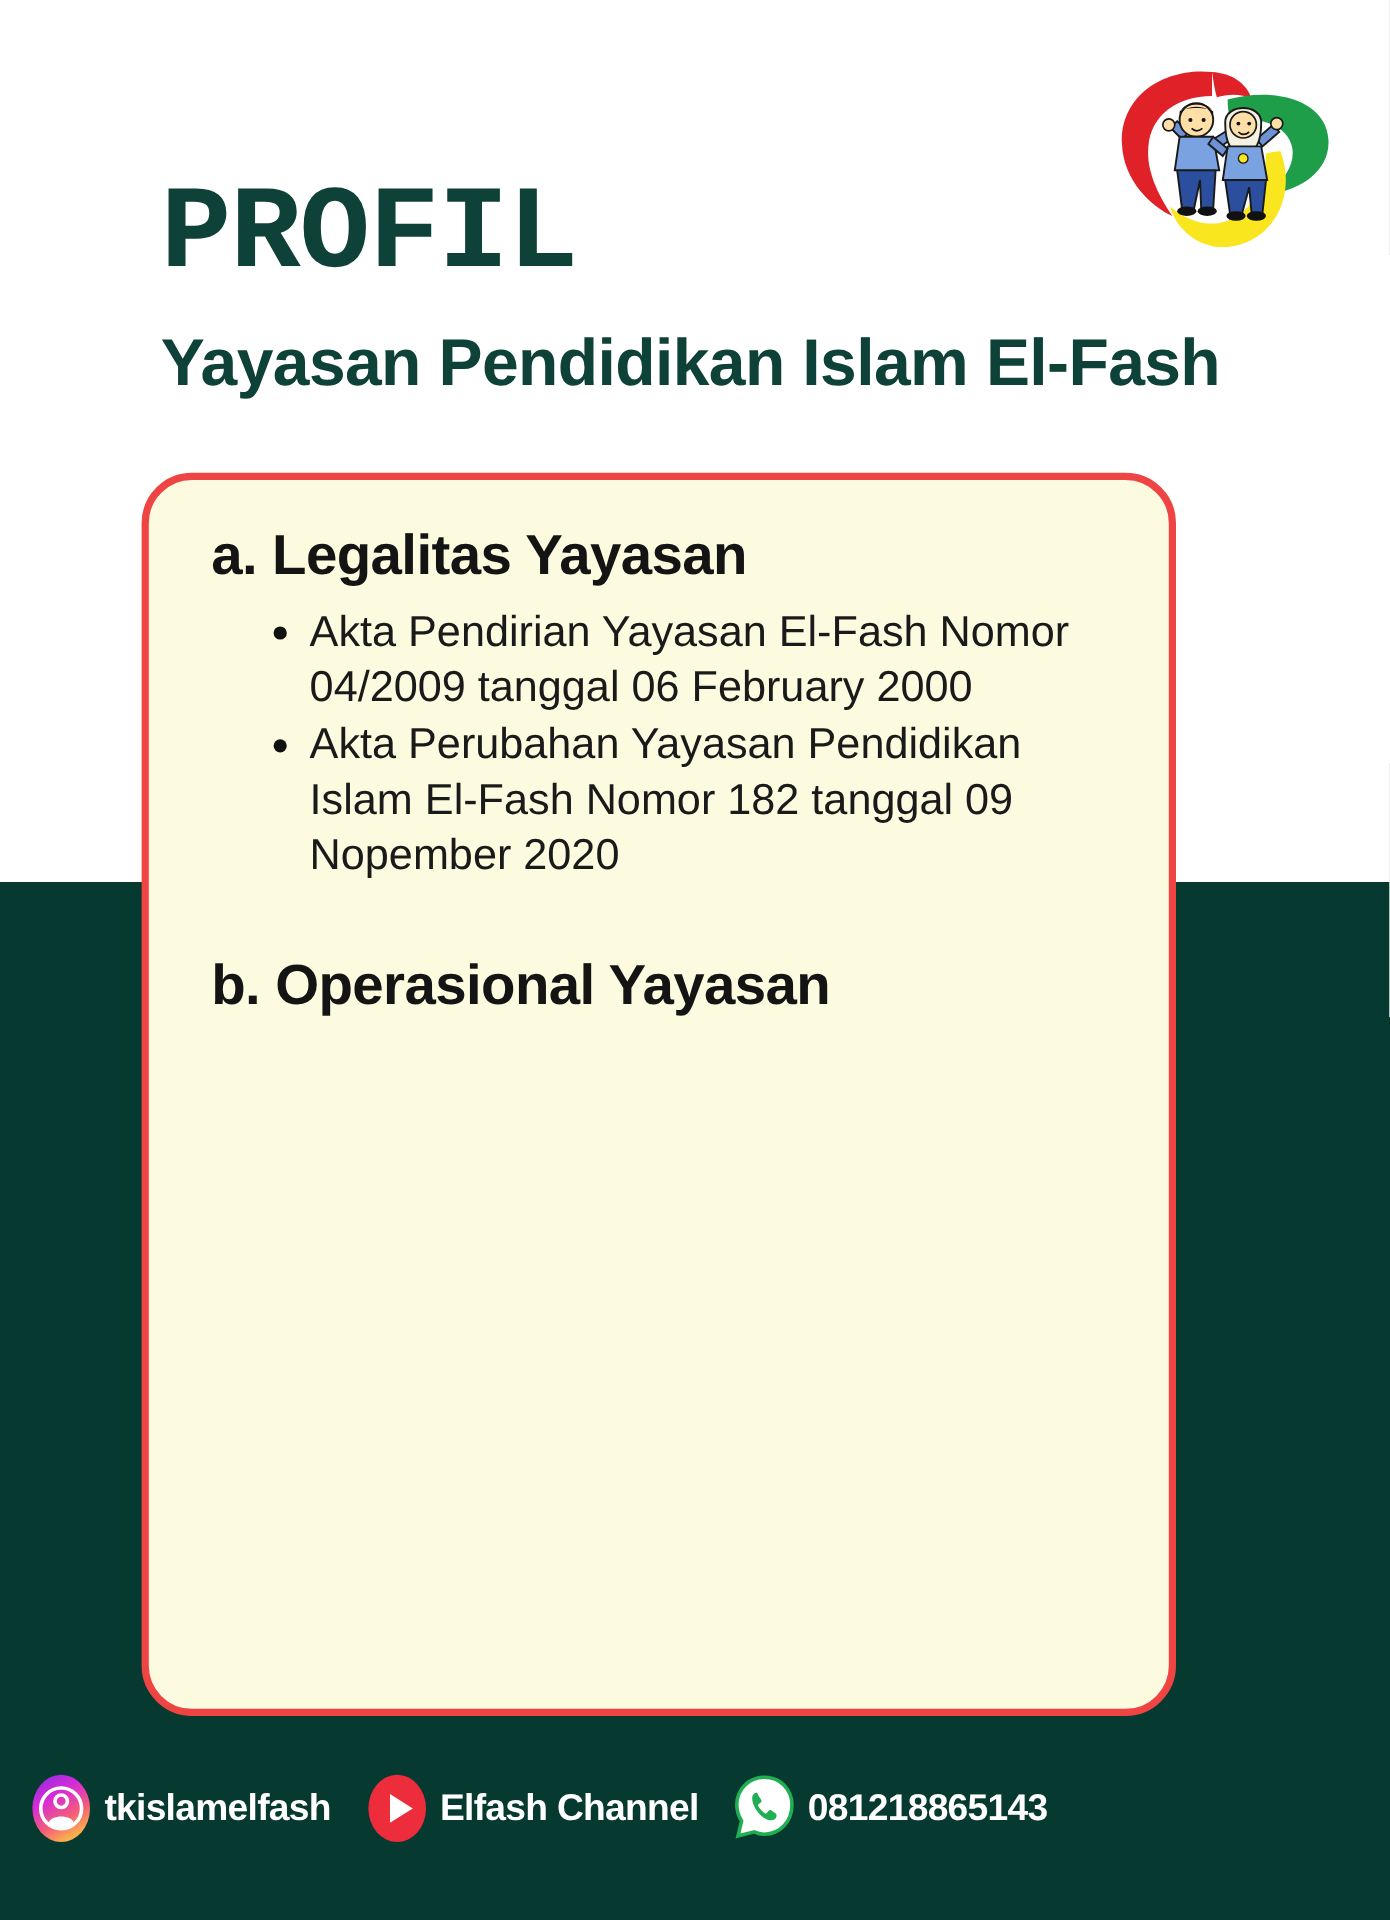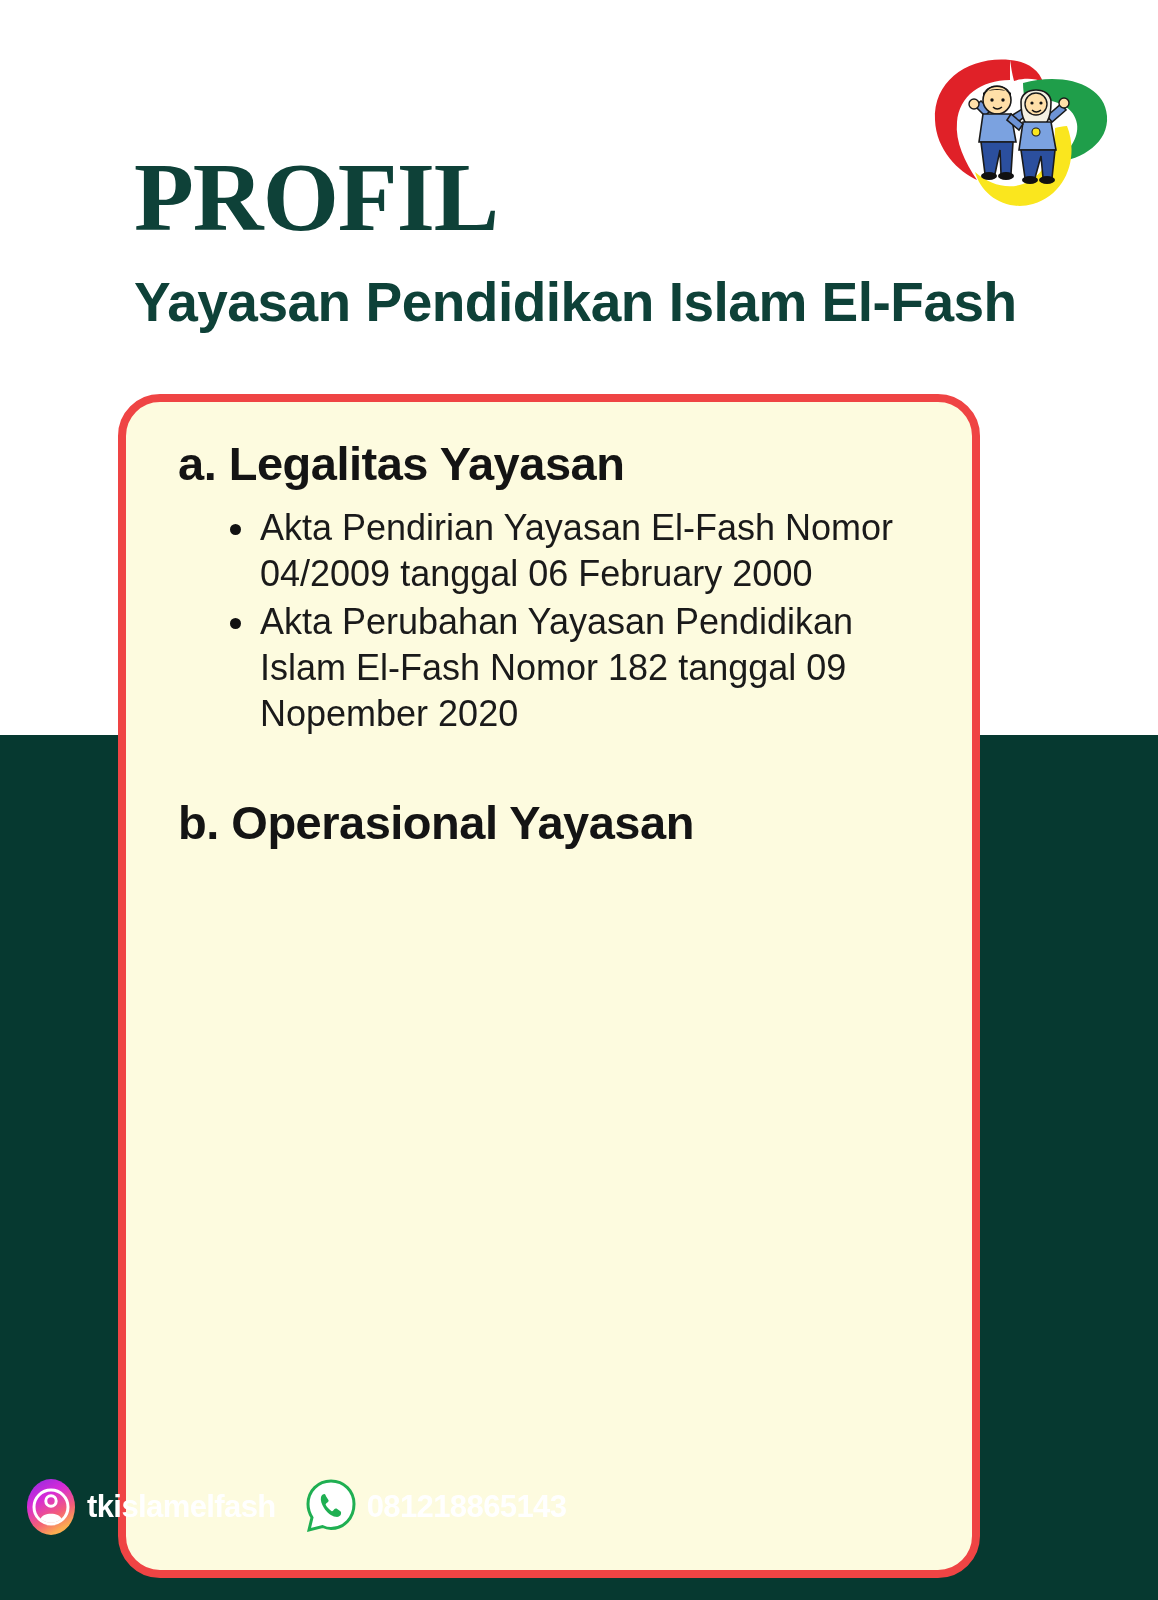--- a/index.html
+++ b/index.html
@@ -46,43 +46,43 @@
   
   .title-profil {
     position: absolute;
     left: 134px;
     top: 148px;
     font-size: 98px;
     line-height: 1;
     font-weight: 700;
     letter-spacing: -1px;
     color: #0e4138;
-    font-family: Liberation Serif, serif;
+    font-family: Liberation Mono, monospace;
   }
   .title-sub {
     position: absolute;
     left: 134px;
     top: 272px;
     font-size: 55px;
     line-height: 1.1;
     font-weight: 700;
     letter-spacing: -0.5px;
     color: #0e4138;
     font-family: "Liberation Sans", sans-serif;
   }
 
   
   .card {
     position: absolute;
     left: 118px;
     top: 394px;
     width: 862px;
-    height: 1184px;
+    height: 1036px;
     background: #fdfbdf;
-    border: 8px solid #ef4444;
+    border: 6px solid #ef4444;
     border-radius: 42px;
     box-sizing: border-box;
     padding: 34px 44px 20px 52px;
   }
   .section-head {
     font-size: 47px;
     font-weight: 700;
     color: #141414;
     letter-spacing: -0.5px;
     margin: 0 0 14px 0;
@@ -243,20 +243,29 @@
           <ellipse cx="25" cy="29" rx="24" ry="28" fill="url(#iggrad1)"></ellipse>
           <circle cx="25" cy="29" r="17" fill="none" stroke="#ffffff" stroke-width="3"></circle>
           <circle cx="25" cy="23" r="5.2" fill="none" stroke="#ffffff" stroke-width="3"></circle>
           <path d="M14.5 41 C16.5 34 33.5 34 35.5 41 A17 17 0 0 1 14.5 41 Z" fill="#ffffff"></path>
         </svg>
       </span>
       <span class="flabel">tkislamelfash</span>
     </div>
 
 
+    <div class="fitem sep-ig">
+      <span class="ficon">
+        <svg viewBox="0 0 50 58" xmlns="http://www.w3.org/2000/svg">
+          <ellipse cx="25" cy="29" rx="24" ry="28" fill="#ee2d3c"></ellipse>
+          <path d="M19 17 L38 29 L19 41 Z" fill="#ffffff"></path>
+        </svg>
+      </span>
+      <span class="flabel">Elfash Channel</span>
+    </div>
 
     <div class="fitem">
       <span class="ficon">
         <svg viewBox="0 0 50 58" xmlns="http://www.w3.org/2000/svg">
           <path d="M25 3 C12 3 2 13 2 26 C2 31 3.5 35.5 6 39.5 L3 52 L16.5 48.5 C19.2 49.8 22 50.5 25 50.5 C38 50.5 48 40 48 26 C48 13 38 3 25 3 Z" fill="#ffffff" stroke="#1faf52" stroke-width="3"></path>
           <path d="M18.5 16 C17 16 15.5 17 15 19 C14.3 22 15.5 26 18 30 C21 35 25.5 38 29.5 38.8 C32.5 39.3 34.5 38 35 36 C35.3 34.7 35 33.6 34.4 33.2 L30.5 30.6 C29.8 30.2 29 30.4 28.5 31 L27 32.8 C26.6 33.3 26 33.4 25.4 33 C23.4 31.8 21 29.2 19.8 27 C19.5 26.4 19.6 25.9 20.1 25.5 L22 24 C22.6 23.5 22.8 22.7 22.4 22 L20 18.2 C19.7 17.6 19.2 16 18.5 16 Z" fill="#1faf52"></path>
         </svg>
       </span>
       <span class="flabel">081218865143</span>
     </div>

